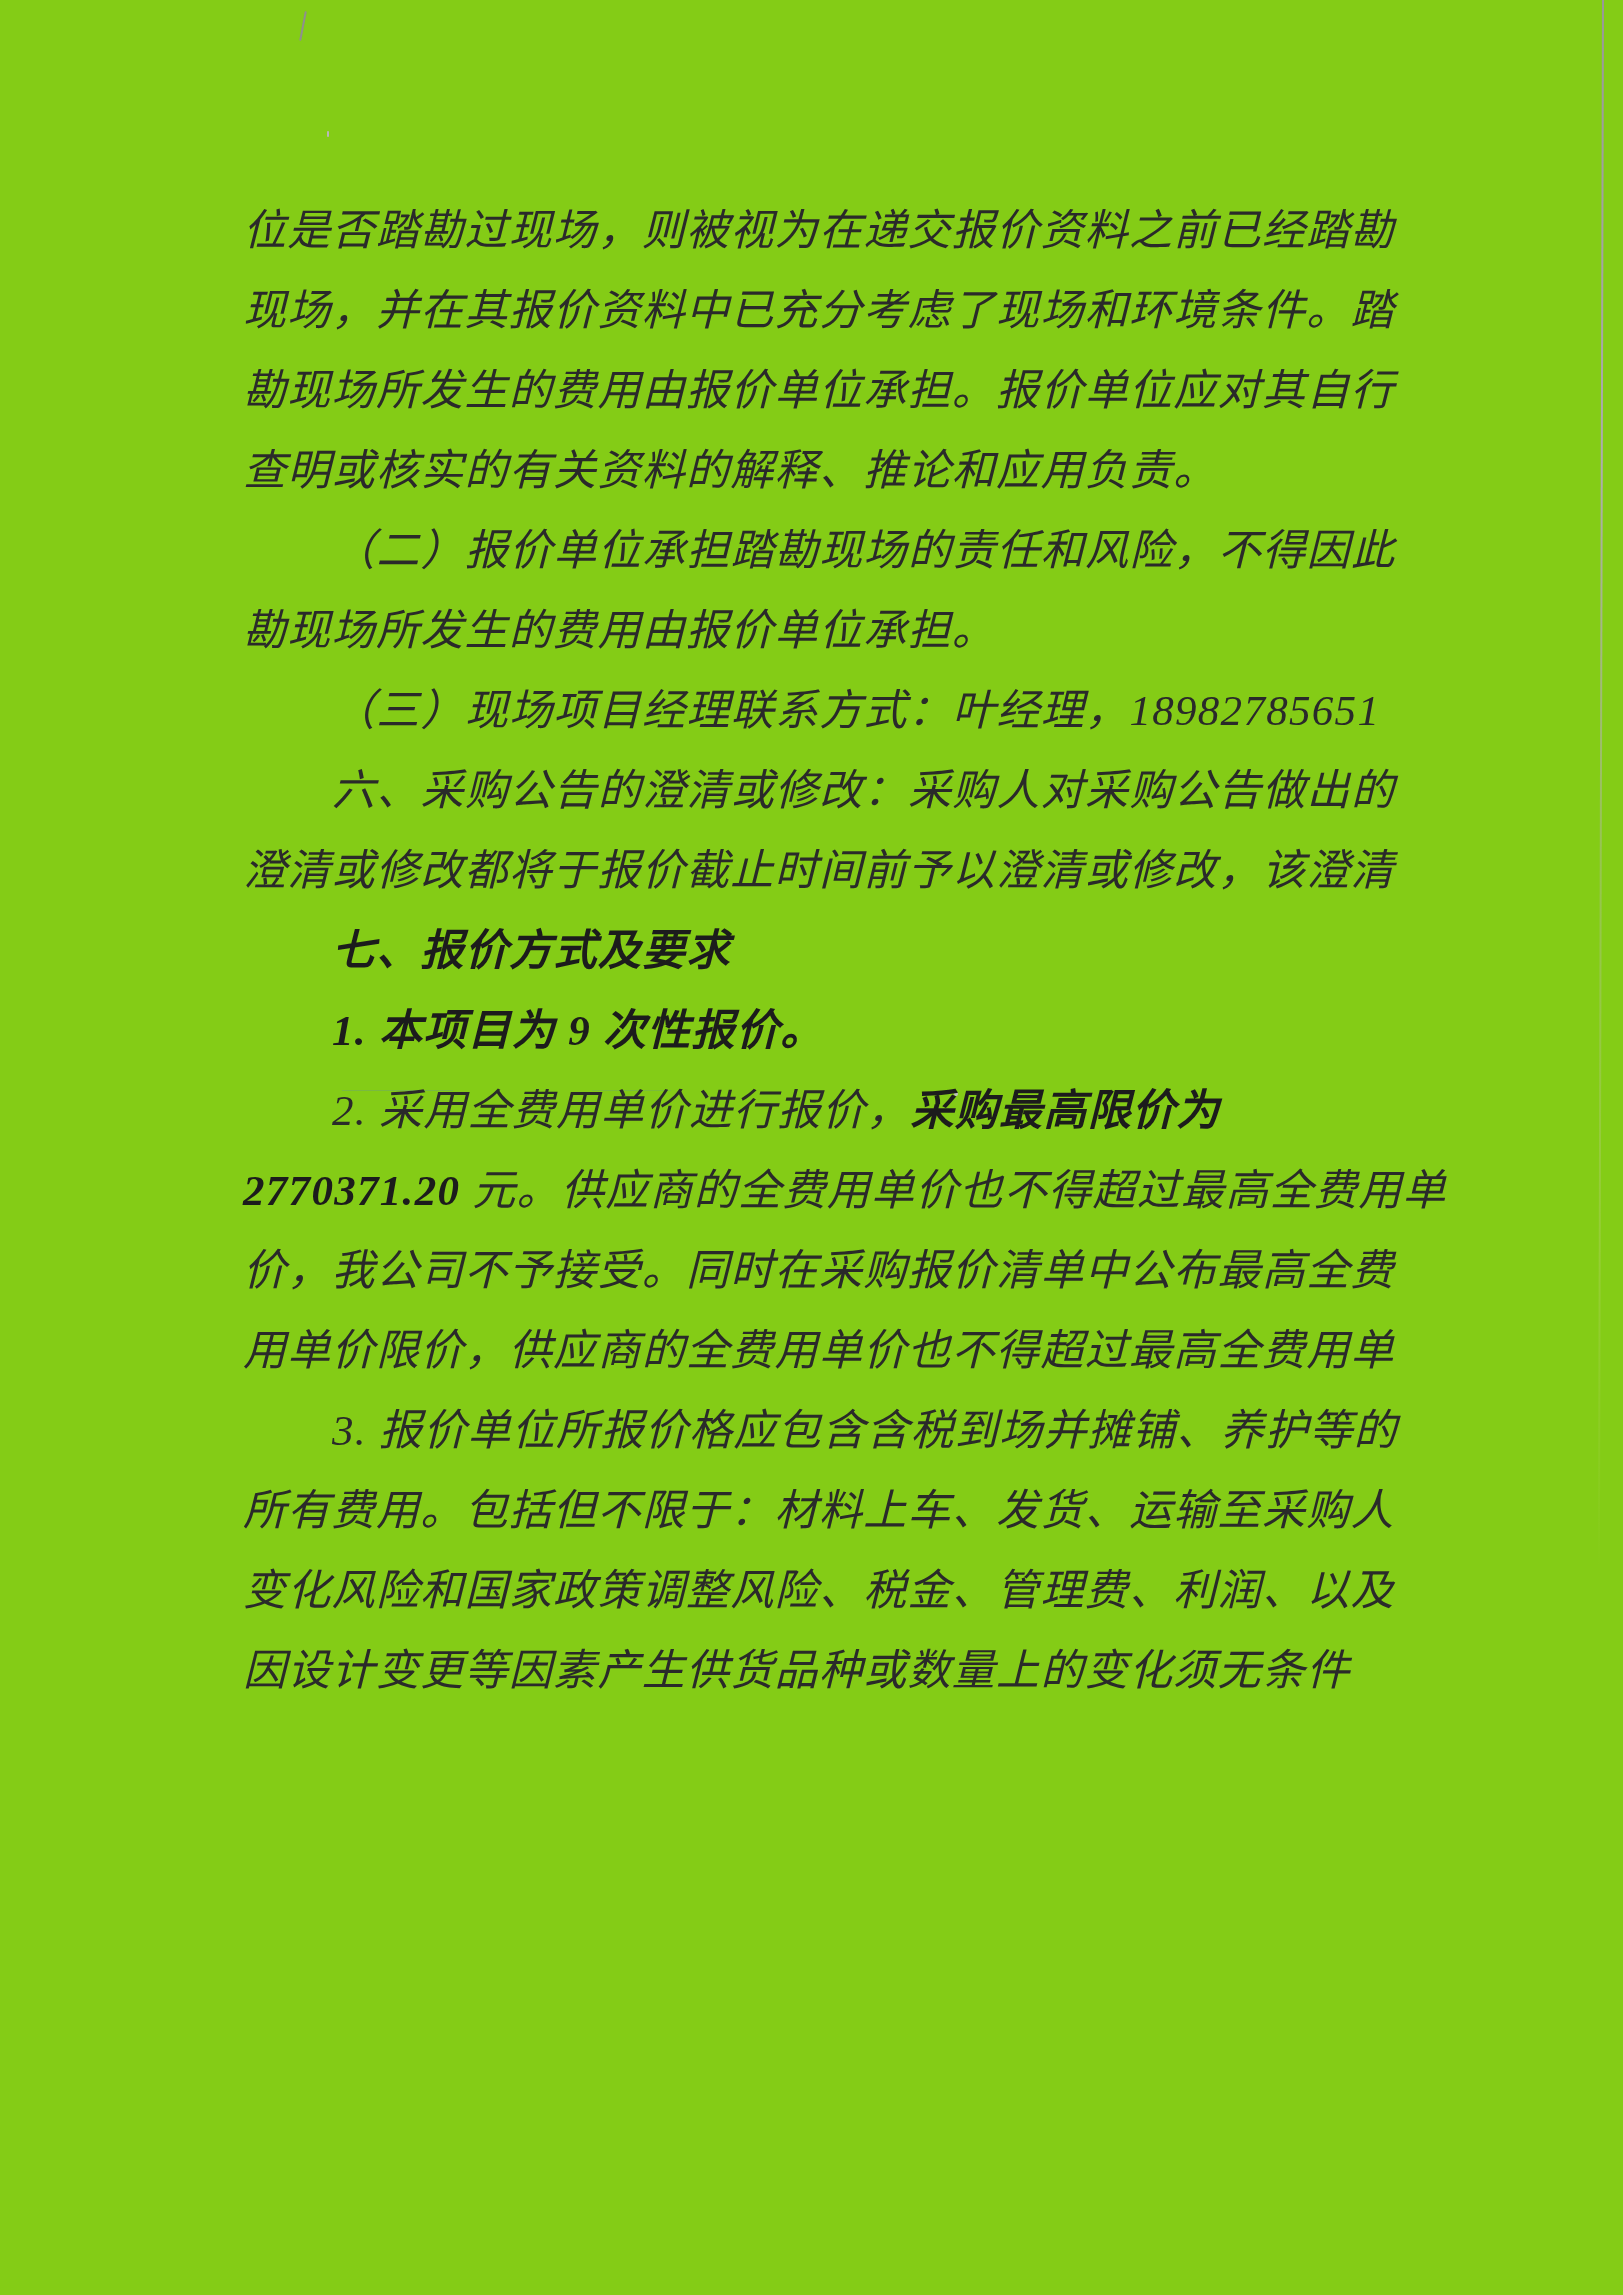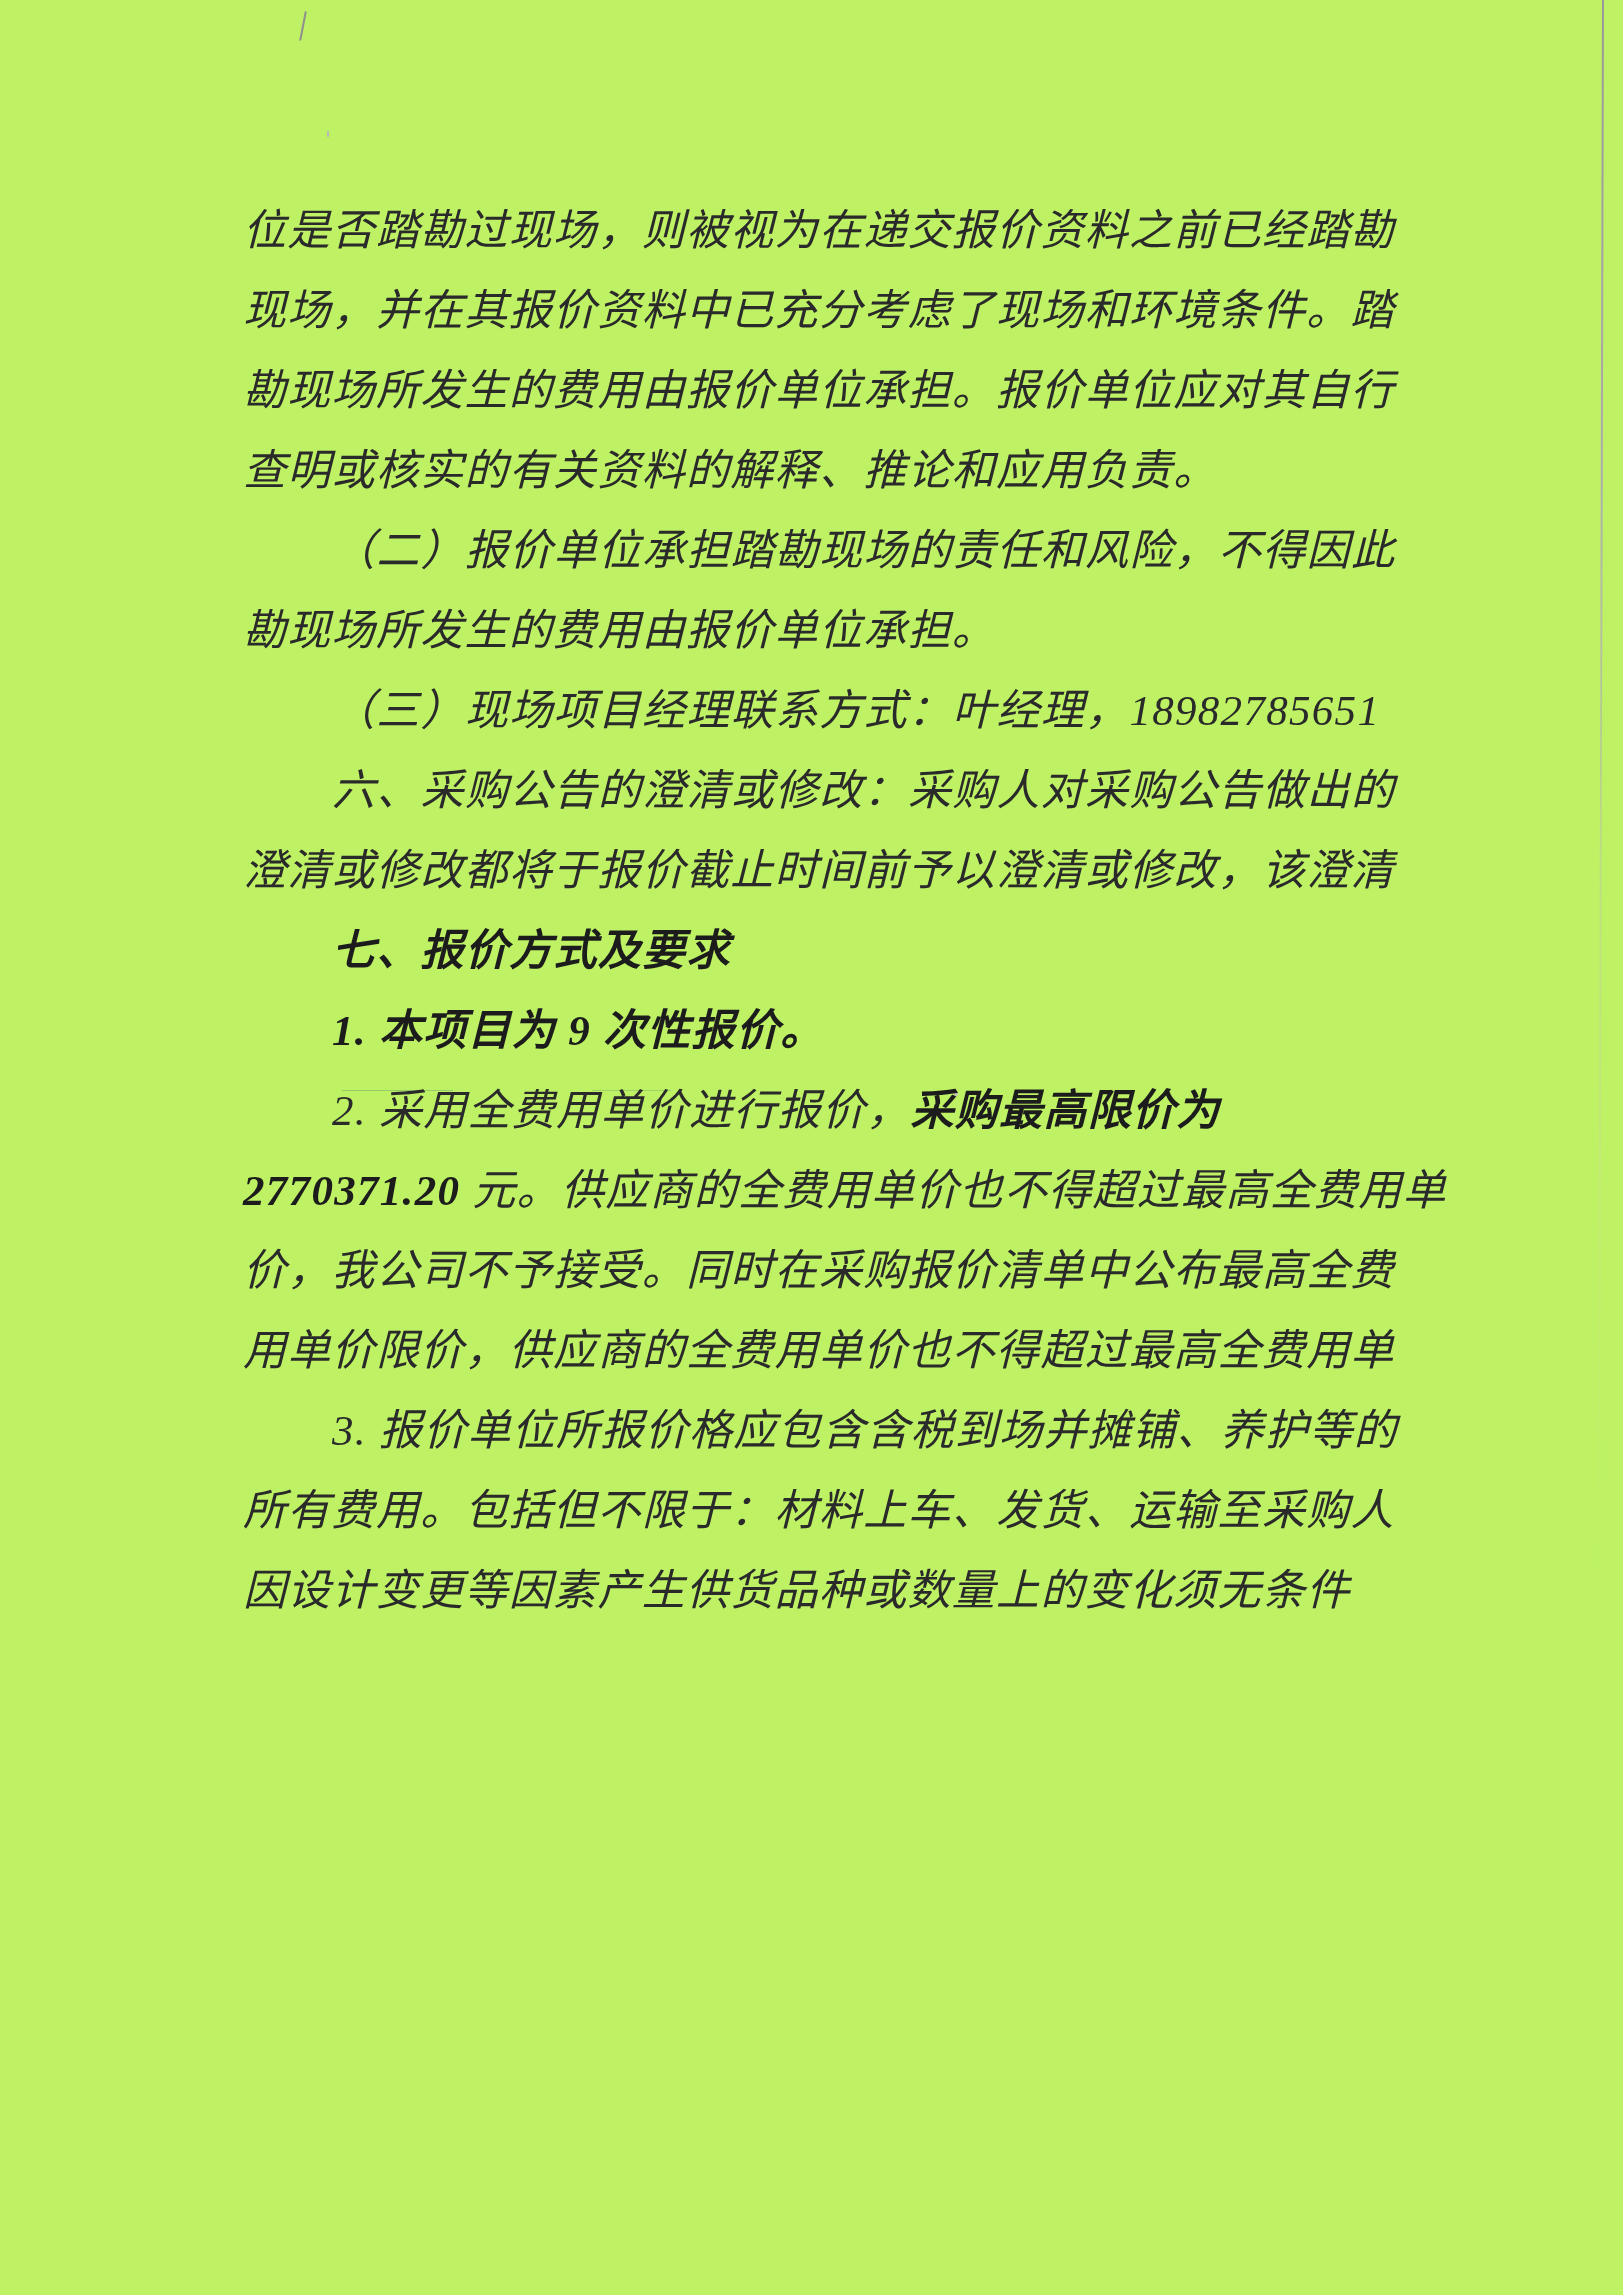--- a/index.html
+++ b/index.html
@@ -92,21 +92,21 @@
     left: 592px;
     top: 1090px;
     width: 79px;
     height: 1.3px;
     background: rgba(110, 165, 110, 0.4);
   }
 </style>
 </head>
 <body>
 
-<div class="page" style="background: #bef264;">
+<div class="page" style="background: #84cc16;">
 
   <div class="artifact slash-artifact"></div>
   <div class="artifact scan-edge-line"></div>
   <div class="artifact speck-1"></div>
   <div class="artifact speck-2"></div>
   <div class="artifact green-mark-1"></div>
   <div class="artifact green-mark-2"></div>
 
   <div class="text-block" style="color: rgb(42, 42, 42);">
       <div class="line"><span class="seg">位是否踏勘过现场，则被视为在递交报价资料之前已经踏勘</span></div>
@@ -119,17 +119,18 @@
       <div class="line indent"><span class="seg">六、采购公告的澄清或修改：采购人对采购公告做出的</span></div>
       <div class="line"><span class="seg">澄清或修改都将于报价截止时间前予以澄清或修改，该澄清</span></div>
       <div class="line indent"><span class="seg bold">七、报价方式及要求</span></div>
       <div class="line indent"><span class="seg bold">1. 本项目为 9 次性报价。</span></div>
       <div class="line indent"><span class="seg">2. 采用全费用单价进行报价，</span><span class="seg bold">采购最高限价为</span></div>
       <div class="line"><span class="seg bold">2770371.20</span><span class="seg"> 元。供应商的全费用单价也不得超过最高全费用单</span></div>
       <div class="line"><span class="seg">价，我公司不予接受。同时在采购报价清单中公布最高全费</span></div>
       <div class="line"><span class="seg">用单价限价，供应商的全费用单价也不得超过最高全费用单</span></div>
       <div class="line indent"><span class="seg">3. 报价单位所报价格应包含含税到场并摊铺、养护等的</span></div>
       <div class="line"><span class="seg">所有费用。包括但不限于：材料上车、发货、运输至采购人</span></div>
+      <div class="line"><span class="seg">变化风险和国家政策调整风险、税金、管理费、利润、以及</span></div>
       <div class="line"><span class="seg">因设计变更等因素产生供货品种或数量上的变化须无条件</span></div>
     </div>
 
 </div>
 
 
 </body></html>

